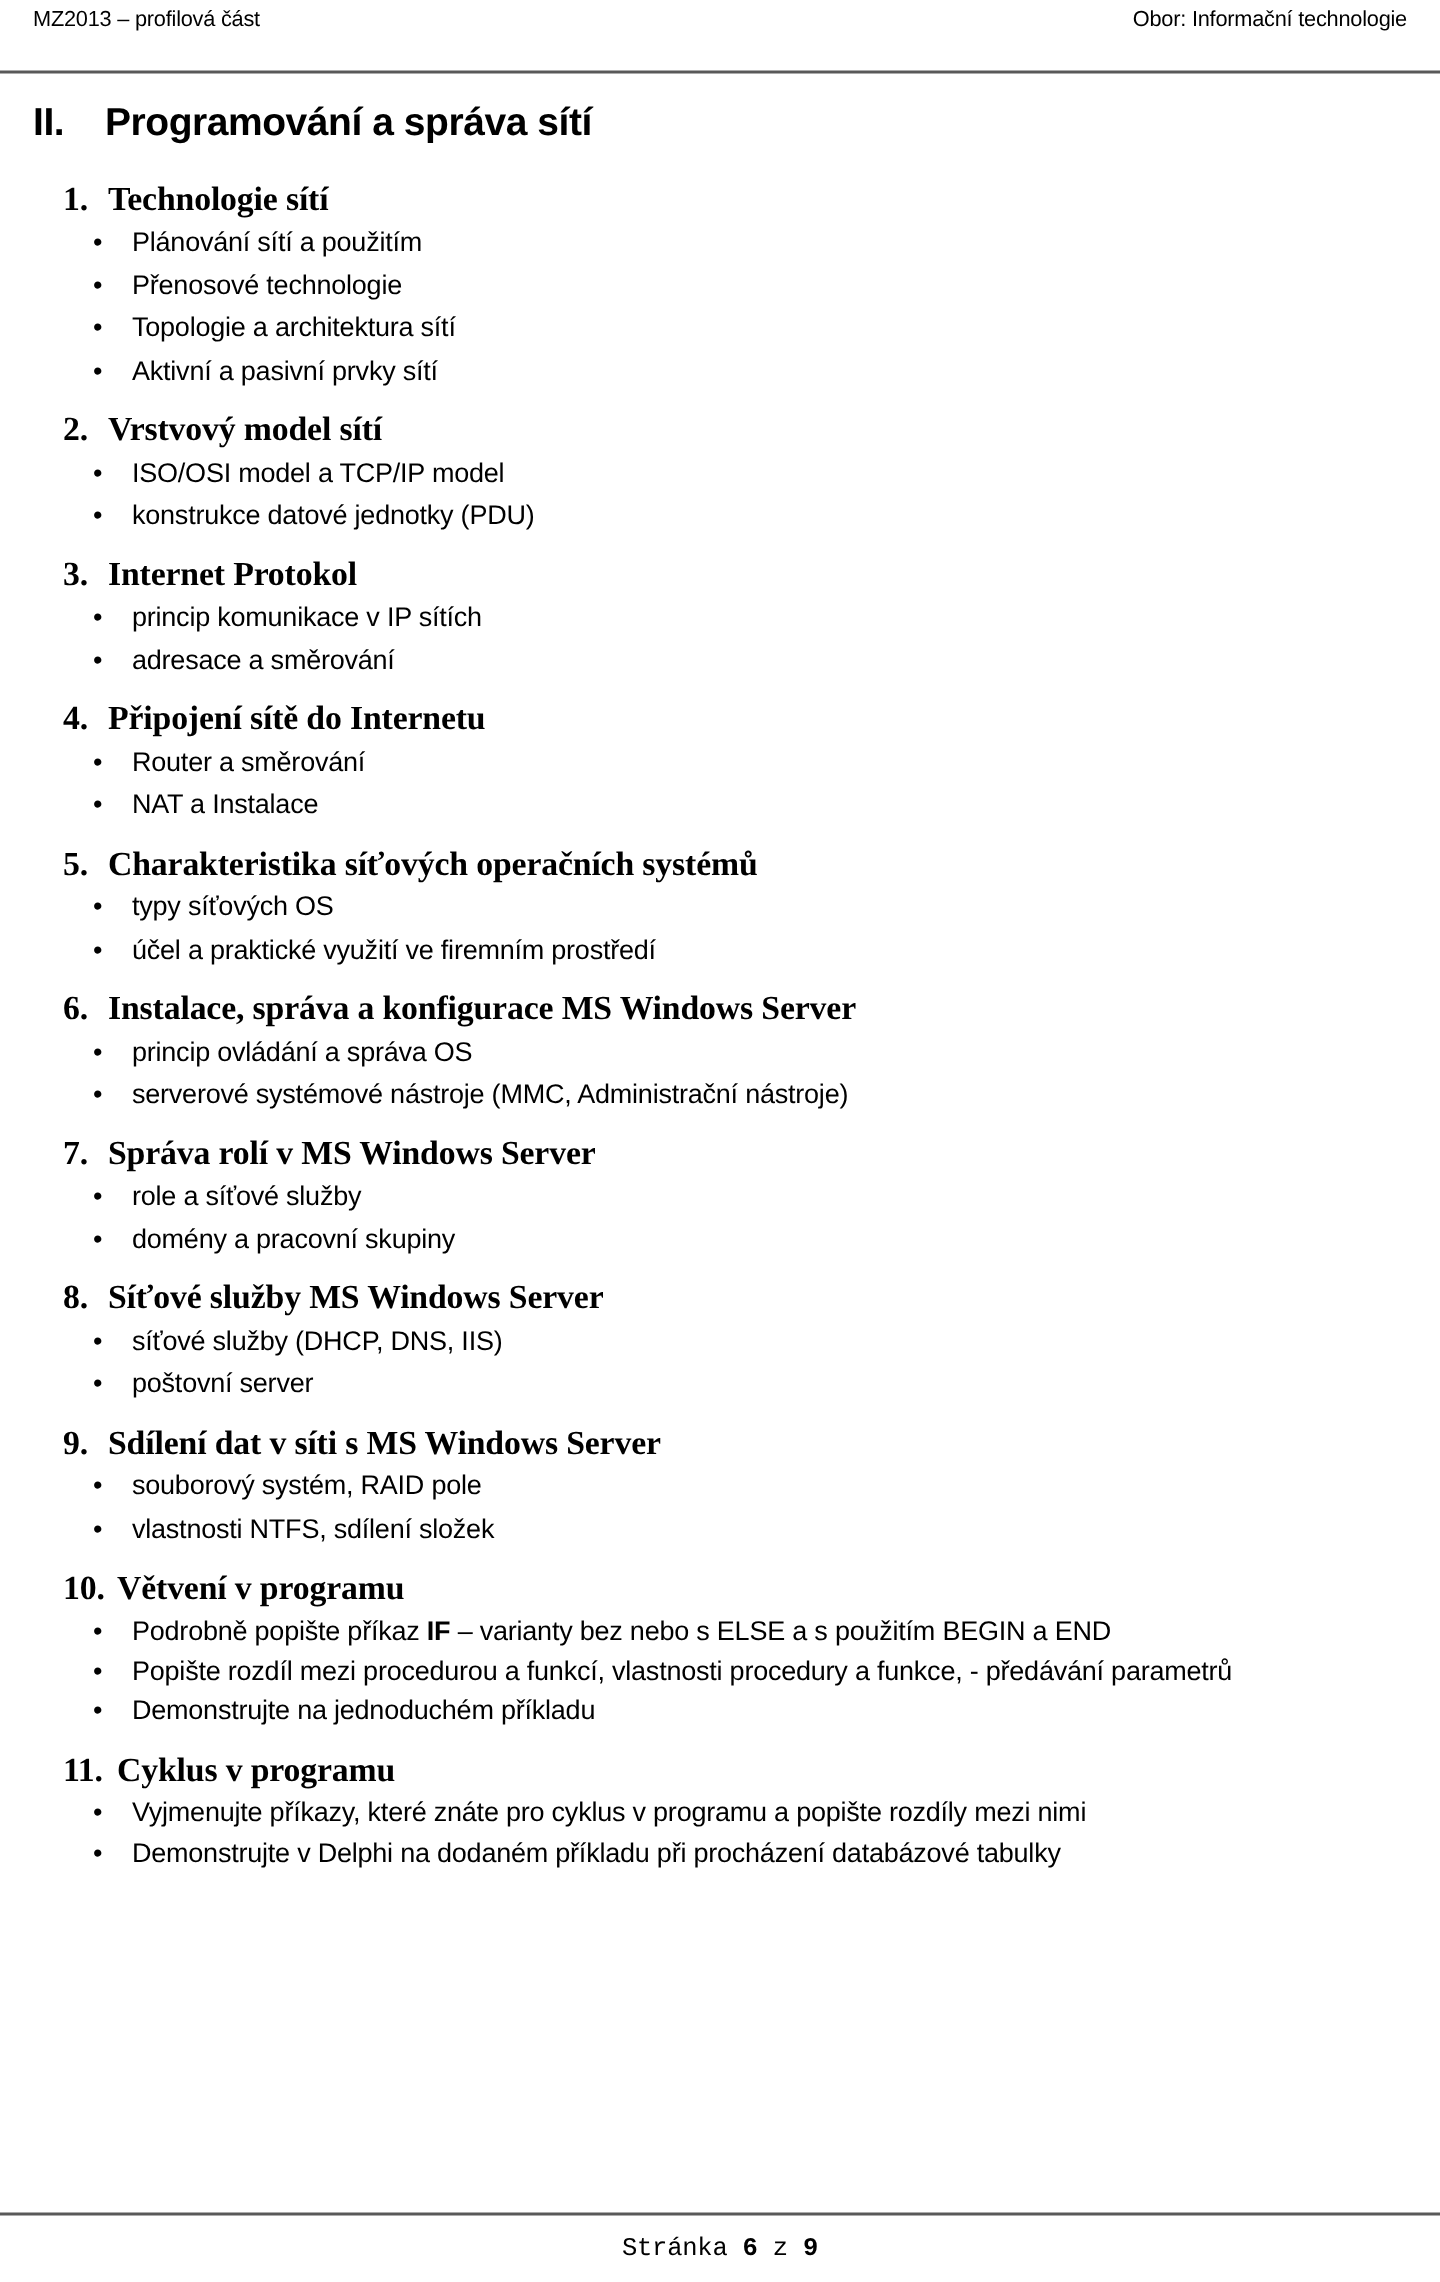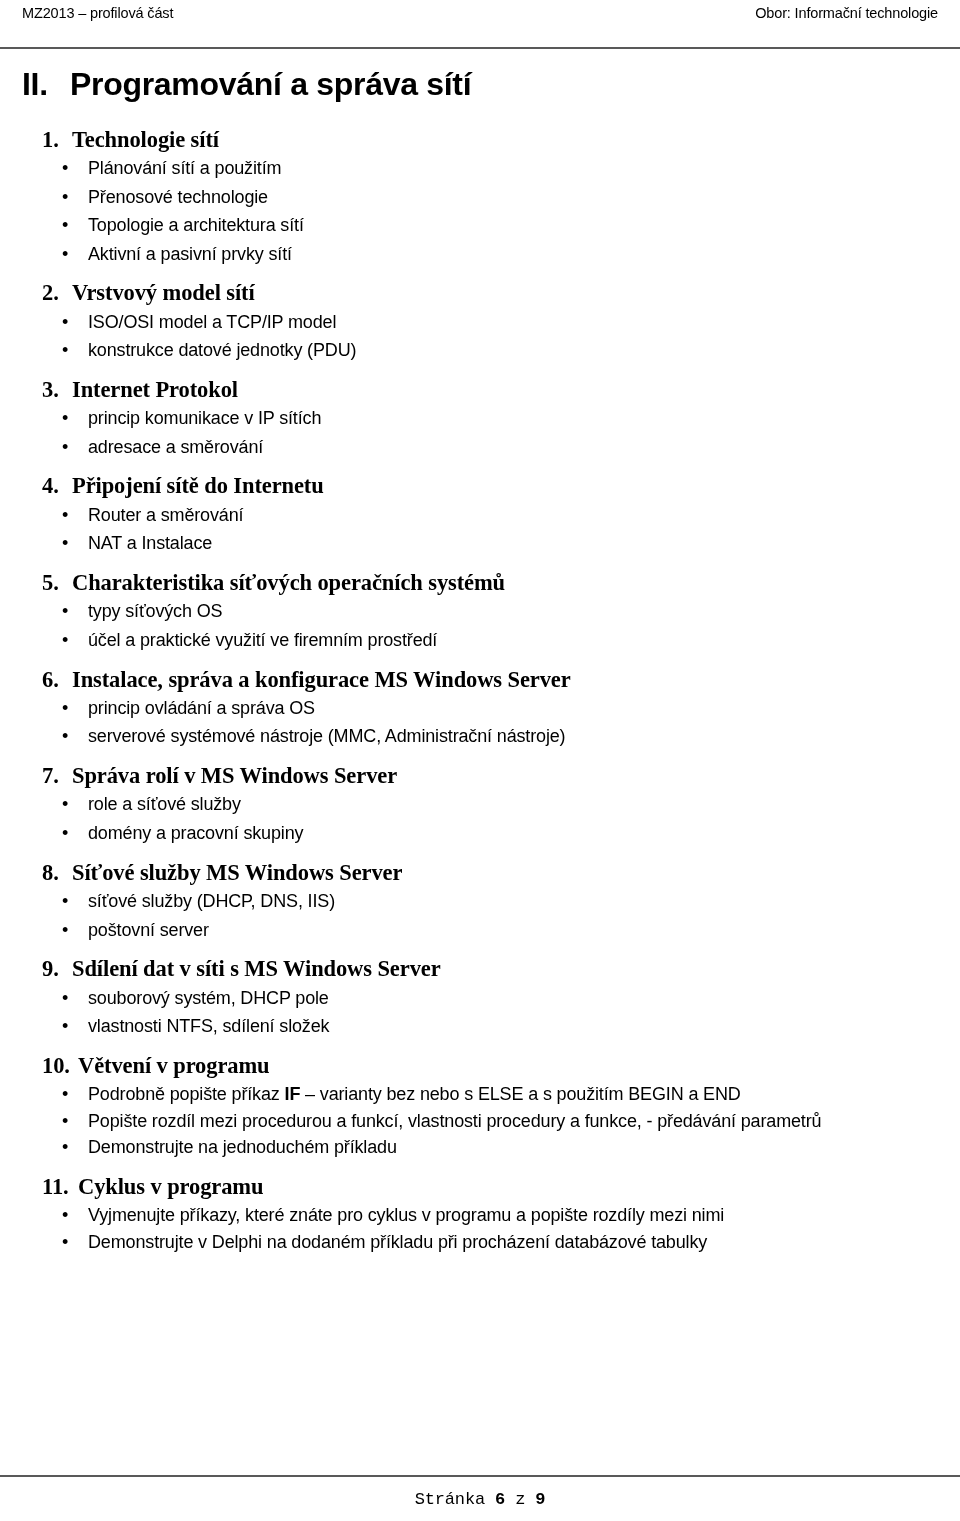--- a/index.html
+++ b/index.html
@@ -73,21 +73,21 @@
     box-sizing: border-box;
     padding: 0 22px;
   }
 
   
   .roman-heading {
     display: flex;
     align-items: flex-end;
     font-family: "Liberation Sans", sans-serif;
     font-weight: bold;
-    font-size: 32px;
+    font-size: 26px;
     line-height: 1.18;
     letter-spacing: -0.3px;
     margin: 0 0 22px 0;
   }
   .roman-heading .rh-num {
     width: 48px;
     flex: 0 0 48px;
   }
   .roman-heading .rh-text {
     flex: 1 1 auto;
@@ -349,21 +349,21 @@
           </ul>
         </li>
         <li class="topic">
           <div class="topic-heading">
             <span class="t-num">9.</span>
             <span class="t-text">Sdílení dat v síti s MS Windows Server</span>
           </div>
           <ul class="bullets">
             <li class="bullet">
               <span class="b-dot">•</span>
-              <span class="b-text">souborový systém, DHCP pole</span>
+              <span class="b-text">souborový systém, RAID pole</span>
             </li>
             <li class="bullet">
               <span class="b-dot">•</span>
               <span class="b-text">vlastnosti NTFS, sdílení složek</span>
             </li>
           </ul>
         </li>
         <li class="topic tight">
           <div class="topic-heading wide-num">
             <span class="t-num">10.</span>

